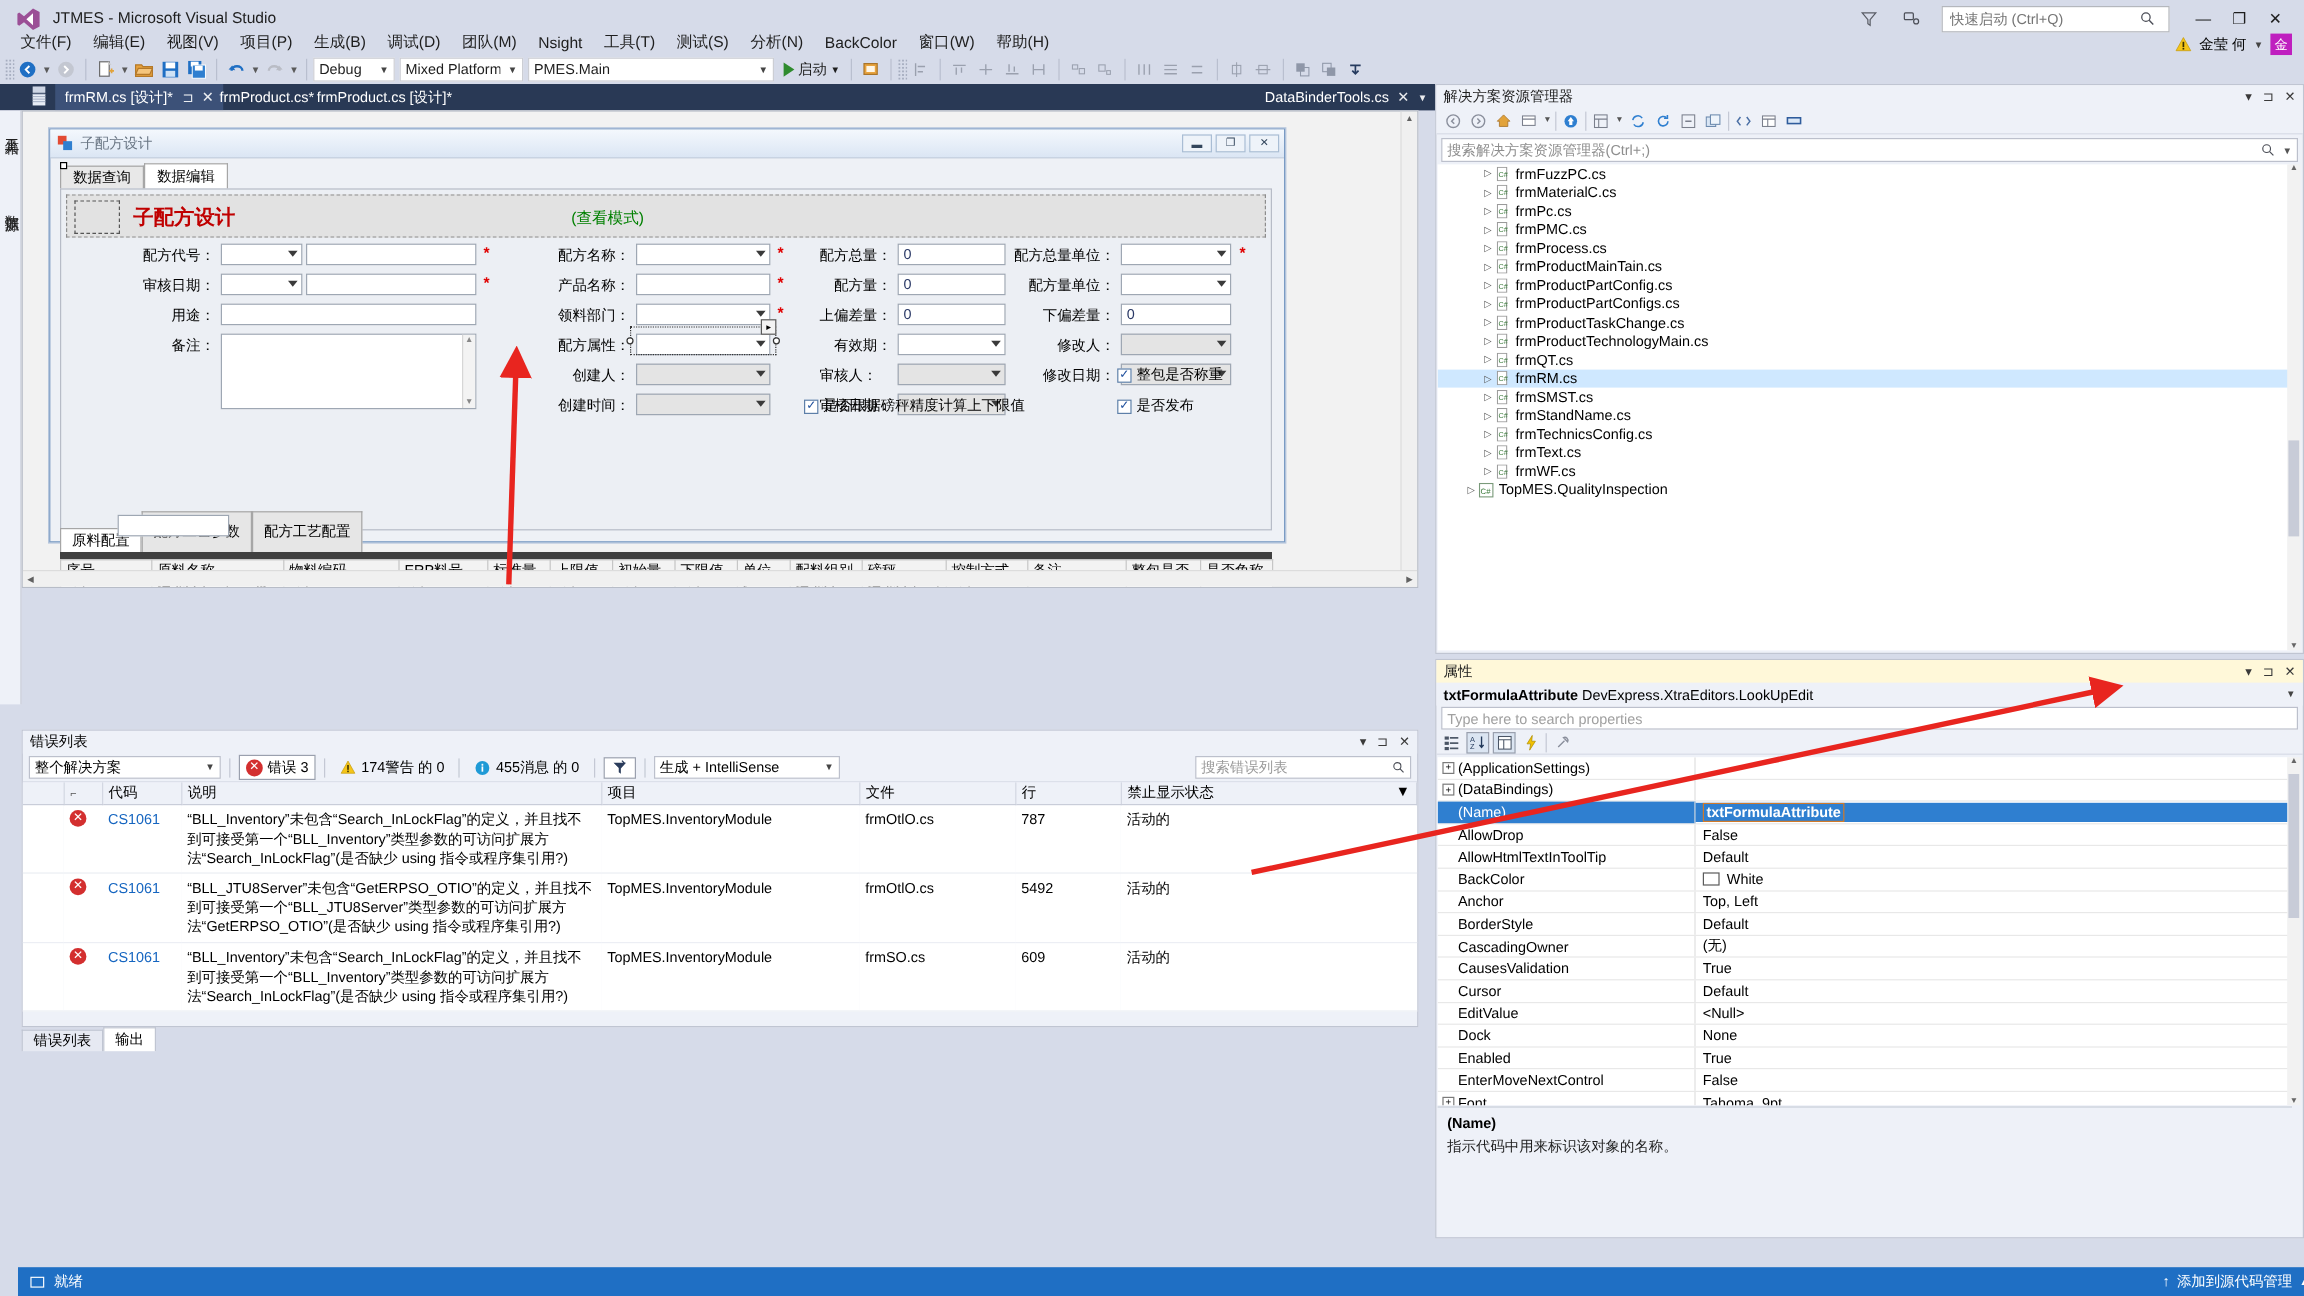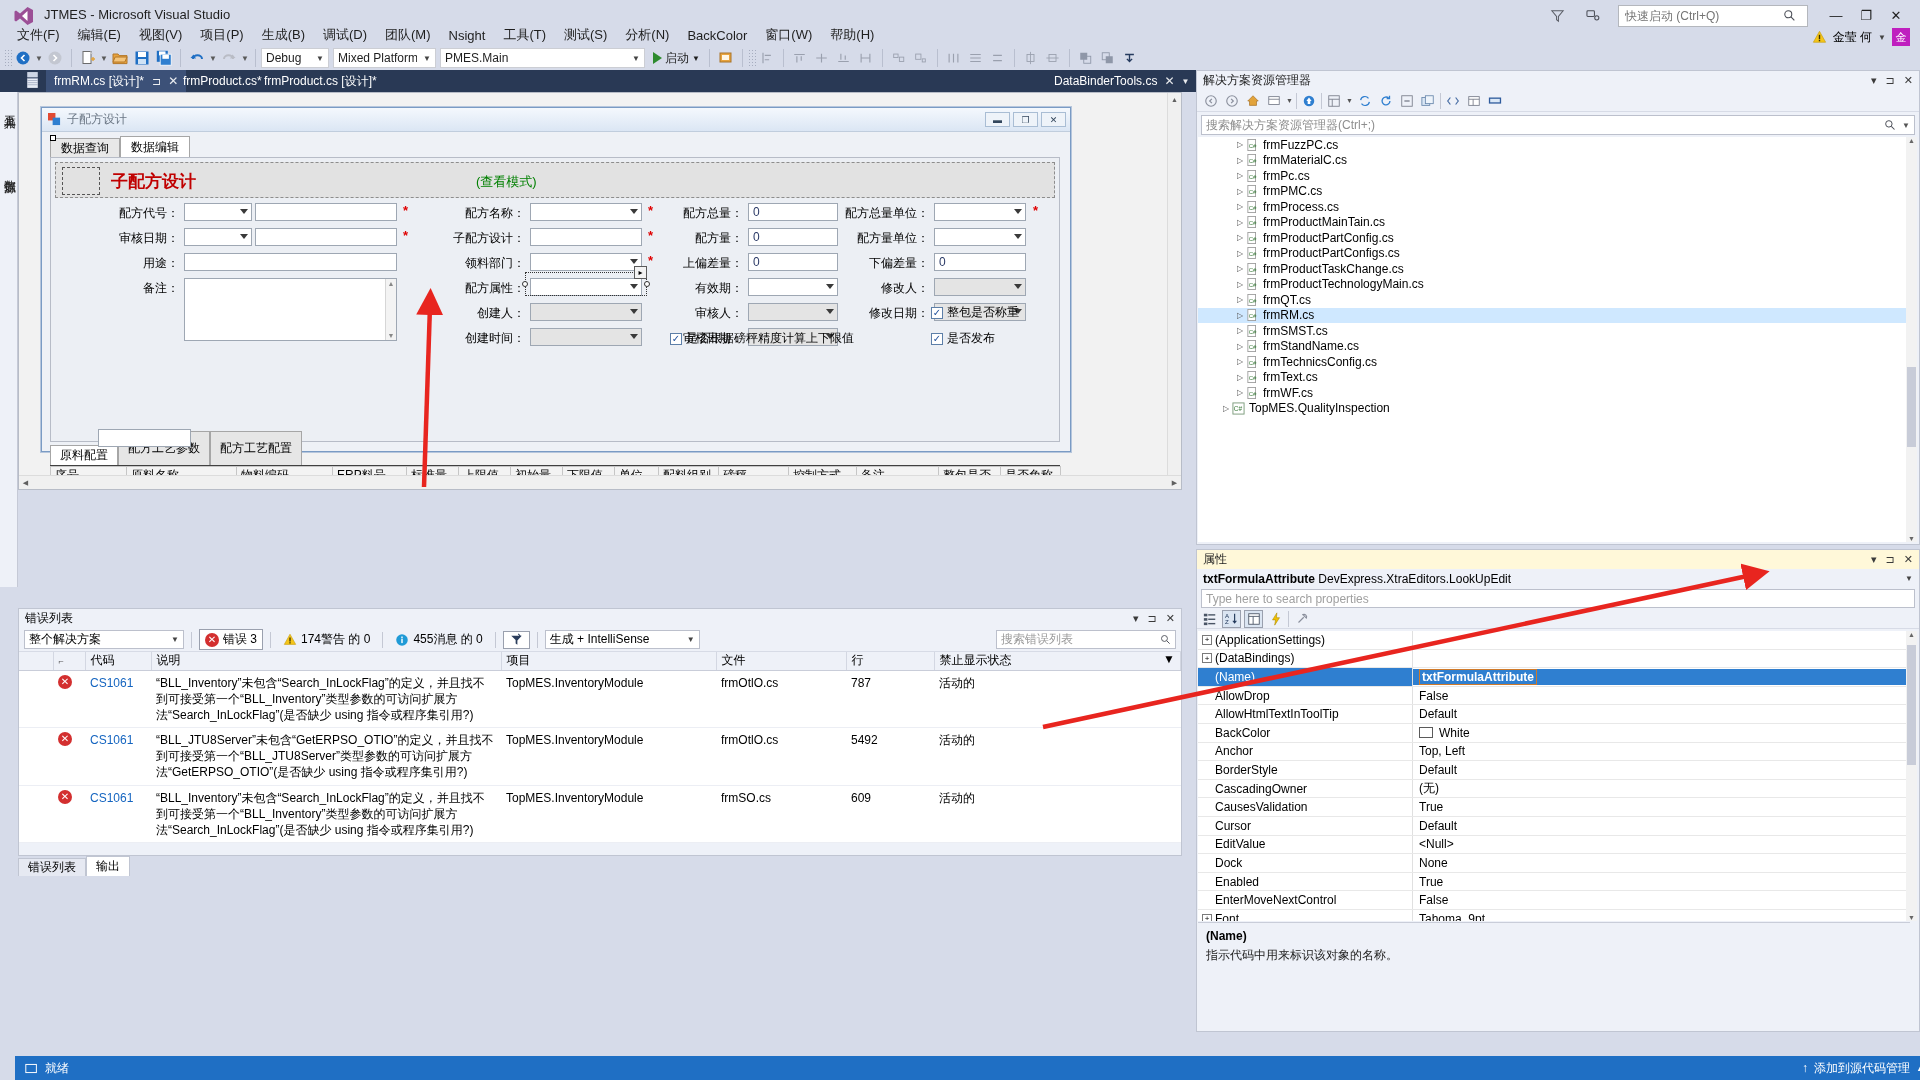--- a/index.html
+++ b/index.html
@@ -84,21 +84,21 @@
   .fi .dd { position:absolute; right:3px; top:5px; width:0;height:0; border-left:4px solid transparent;border-right:4px solid transparent;border-top:5px solid #3a3a3a;}
   .req { position:absolute; color:#e00000; font-size:13px; font-weight:bold;}
   .selbox { position:absolute; border:1px dotted #333; }
   .selhandle { position:absolute; width:6px;height:6px; border:1px solid #333; background:#fff; border-radius:50%;}
   .smarttag { position:absolute; width:13px;height:13px; background:#f3f3f3; border:1px solid #5a5a5a; display:flex;align-items:center;justify-content:center; font-size:8px;}
   .cb { position:absolute; display:flex; align-items:center; font-size:12px; gap:4px;}
   .cbx { width:12px; height:12px; border:1px solid #5d7fa8; background:#fff; display:flex; align-items:center; justify-content:center; color:#1f4f9c; font-size:10px;}
 
   
   .gridwrap { position:absolute; left:8px; top:338px; width:1010px; height:116px; }
-  .gtabs { display:flex; align-items:flex-end; height:20px; border-bottom:1px solid #404040;}
+  .gtabs { display:flex; align-items:flex-end; height:20px; border-bottom:6px solid #404040;}
   .gtab { height:34px; padding:0 9px; font-size:12px; display:flex; align-items:center; border:1px solid #a6a6a6; border-bottom:none; background:#e6e6e6; cursor:pointer;}
   .gtab.active { background:#fff; height:20px;}
   .gtable { width:100%; border-collapse:collapse; table-layout:fixed; font-size:12px;}
   .gtable th { background:#f3f3f3; border:1px solid #c6c6c6; height:18px; font-weight:normal; text-align:left; padding:0 4px; color:#000; overflow:hidden; white-space:nowrap;}
   .gtable td { background:#fff; border:1px solid #dcdcdc; height:17px; padding:0 4px; color:#000; overflow:hidden; white-space:nowrap;}
   .cellcombo { display:flex; align-items:center; justify-content:space-between;}
   .cellcombo .ca { font-size:7px; }
 
   
   .se { position:absolute; left:1196px; top:70px; width:724px; height:475px; background:#eef1f8; border:1px solid #c0c5d2;}
@@ -492,21 +492,21 @@
             <div style="position:absolute;bottom:1px;width:100%;text-align:center;font-size:7px;color:#888;">▼</div>
           </div>
         </div>
 
         <div class="fl" style="left:402px; top:47px; width:72px;">配方名称：</div>
         <div class="fi" style="left:479px; top:45px; width:112px;">
             <span class="dd"></span>
           </div>
         <div class="req" style="left:597px; top:45px;">*</div>
 
-        <div class="fl" style="left:402px; top:72px; width:72px;">子配方设计：</div>
+        <div class="fl" style="left:402px; top:72px; width:72px;">产品名称：</div>
         <div class="fi" style="left:479px; top:70px; width:112px;"></div>
         <div class="req" style="left:597px; top:70px;">*</div>
 
         <div class="fl" style="left:402px; top:97px; width:72px;">领料部门：</div>
         <div class="fi" style="left:479px; top:95px; width:112px;">
             <span class="dd"></span>
           </div>
         <div class="req" style="left:597px; top:95px;">*</div>
 
         <div class="fl" style="left:402px; top:122px; width:72px;">配方属性：</div>
@@ -541,21 +541,21 @@
         <div class="fl" style="left:620px; top:97px; width:72px;">上偏差量：</div>
         <div class="fi" style="left:697px; top:95px; width:90px;">
             <span class="val">0</span>
           </div>
 
         <div class="fl" style="left:620px; top:122px; width:72px;">有效期：</div>
         <div class="fi" style="left:697px; top:120px; width:90px;">
             <span class="dd"></span>
           </div>
 
-        <div class="fl" style="left:620px; top:147px; width:72px;">审核人：</div>
+        <div class="fl" style="left:620px; top:147px; width:72px;text-align:center;">审核人：</div>
         <div class="fi gray" style="left:697px; top:145px; width:90px;">
             <span class="dd"></span>
           </div>
 
         <div class="fl" style="left:620px; top:172px; width:72px;">审核日期：</div>
         <div class="fi gray" style="left:697px; top:170px; width:90px;">
             <span class="dd"></span>
           </div>
 
         <div class="fl" style="left:782px; top:47px; width:96px;">配方总量单位：</div>

